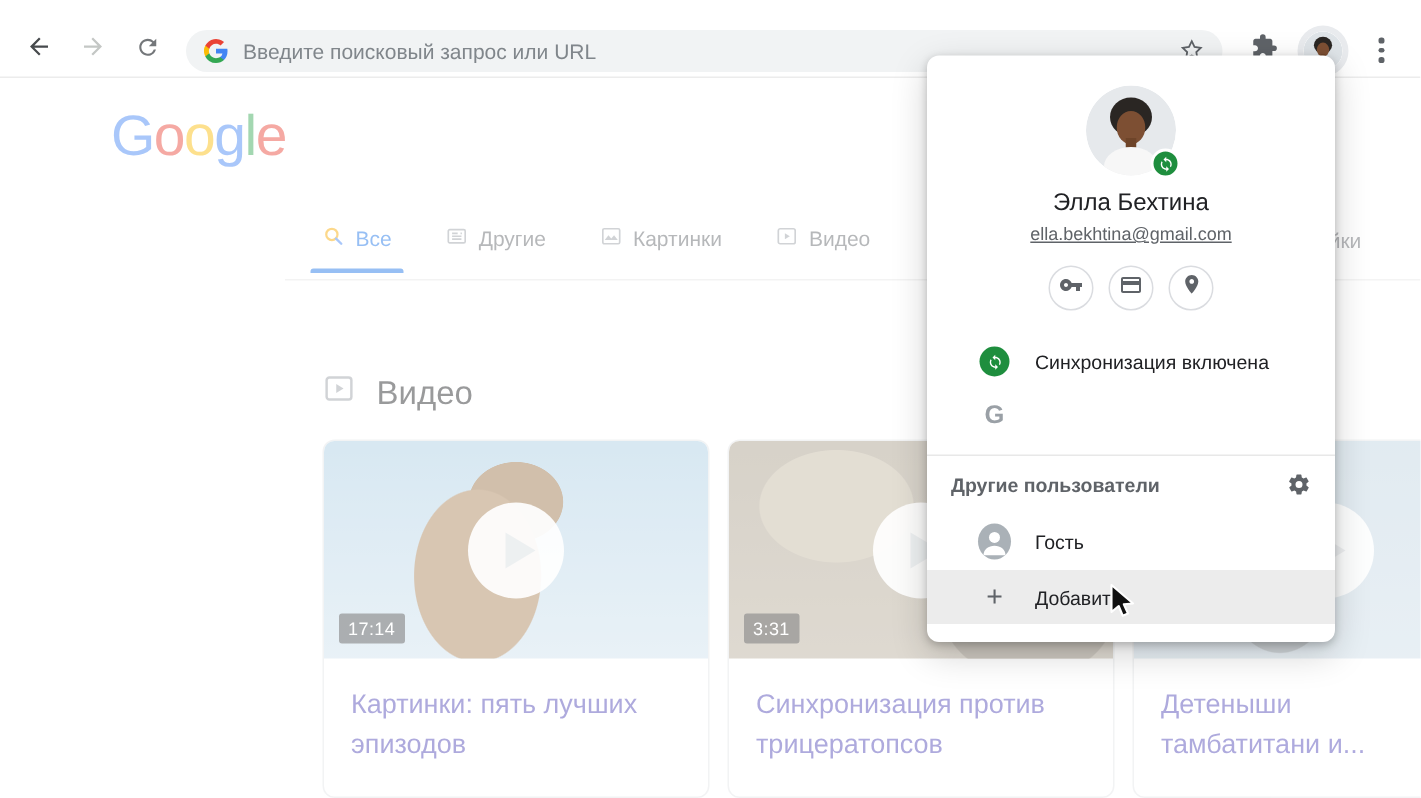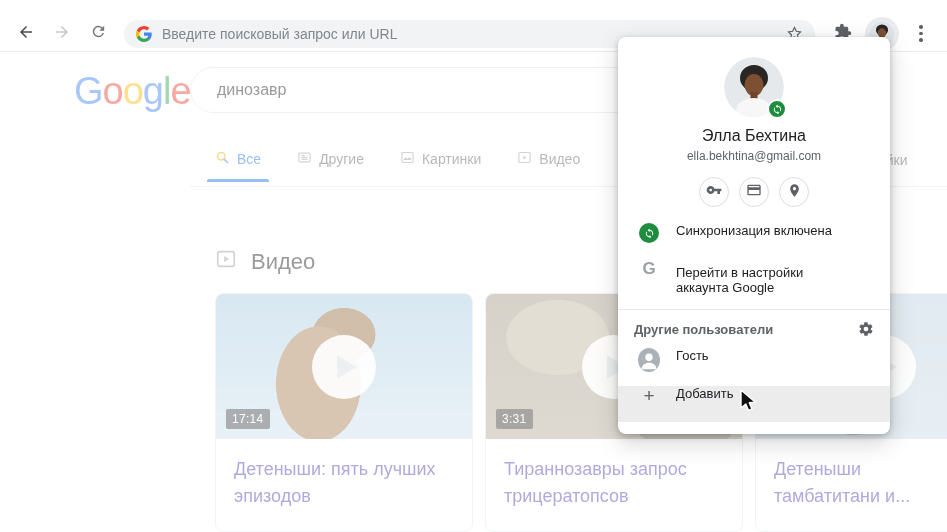--- a/index.html
+++ b/index.html
@@ -71,26 +71,26 @@
   .dropdown { position:absolute; left:618px; top:37px; width:272px; background:#fff; z-index:20;
               border-radius:8px; box-shadow:0 2px 6px rgba(0,0,0,.22), 0 8px 24px rgba(0,0,0,.18);
               padding-bottom:12px; }
   .dd-avatar { width:60px; height:60px; margin:20px auto 0; position:relative; }
   .dd-avatar .pic, .avatar-btn .pic { width:100%; height:100%; border-radius:50%; display:block; }
   .sync-badge { position:absolute; right:-3px; bottom:-2px; width:20px; height:20px;
                 background:#1e8e3e; border:2px solid #fff; border-radius:50%;
                 display:flex; align-items:center; justify-content:center; }
   .dd-name { text-align:center; margin-top:10px; font-size:16px; font-weight:500; color:#202124; }
   .dd-email { text-align:center; margin-top:4px; font-size:12px; color:#5f6368;
-              }
+              text-decoration:underline; }
   .dd-shortcuts { display:flex; justify-content:center; gap:10px; margin-top:14px; }
   .circ-btn { width:30px; height:30px; border:1px solid #dadce0; border-radius:50%;
               display:flex; align-items:center; justify-content:center; background:#fff; }
   .dd-menu { margin-top:16px; }
-  .dd-row { display:flex; padding:0 20px; min-height:36px; font-size:13px;
+  .dd-row { display:flex; align-items:center; padding:0 34px; min-height:36px; font-size:13px;
             color:#202124; }
   .dd-row .slot { width:22px; display:flex; justify-content:center; margin-right:16px; flex:none; }
   .sync-dot { width:20px; height:20px; background:#1e8e3e; border-radius:50%;
               display:flex; align-items:center; justify-content:center; }
   .g-letter { font-size:17px; font-weight:700; color:#9aa0a6; }
   .two-line { max-width:158px; line-height:15px; padding:6px 0; }
   .dd-divider { height:1px; background:#e8e8e8; margin-top:8px; }
   .dd-section { display:flex; align-items:center; justify-content:space-between;
                 padding:0 16px; height:38px; font-size:13px; color:#5f6368;font-weight:bold; }
   .guest-ic { width:24px; height:24px; border-radius:50%; background:#aab1b7; overflow:hidden;
@@ -168,23 +168,20 @@
         <i></i>
         <i></i>
         <i></i>
       </span>
   </div>
 </div>
 
 <div class="page">
   <div class="glogo"><span class="l-blue">G</span><span class="l-red">o</span><span class="l-yellow">o</span><span class="l-blue">g</span><span class="l-green">l</span><span class="l-red">e</span></div>
 
-  <div class="search-pill">
-    <span>динозавр</span>
-  </div>
 
   <div class="tabs">
     <div class="tab active">
       <span>
         <svg width="15" height="15" viewBox="0 0 24 24">
             <circle cx="10" cy="10" r="6" fill="none" stroke="#f9ab00" stroke-width="2.4"></circle>
             <path d="M14.5 14.5 L20 20" stroke="#4285F4" stroke-width="2.6" stroke-linecap="round"></path>
           </svg>
       </span>
       <span>Все</span>
@@ -232,30 +229,30 @@
   </div>
 
   <div class="cards">
     <div class="card">
       <div class="thumb t1">
         <div class="play">
             <i></i>
           </div>
         <span class="duration">17:14</span>
       </div>
-      <div class="vtitle">Детеныши: пять лучших эпизодов</div>
+      <div class="vtitle">Картинки: пять лучших эпизодов</div>
     </div>
     <div class="card">
       <div class="thumb t2">
         <div class="play">
             <i></i>
           </div>
         <span class="duration">3:31</span>
       </div>
-      <div class="vtitle">Тираннозавры запрос трицератопсов</div>
+      <div class="vtitle">Синхронизация против трицератопсов</div>
     </div>
     <div class="card">
       <div class="thumb t3">
         <div class="play">
             <i></i>
           </div>
       </div>
       <div class="vtitle">Детеныши тамбатитани и...</div>
     </div>
   </div>
@@ -311,21 +308,20 @@
               <path fill="#fff" d="M12 4V1L8 5l4 4V6c3.31 0 6 2.69 6 6 0 1.01-.25 1.97-.7 2.8l1.46 1.46C19.54 15.03 20 13.57 20 12c0-4.42-3.58-8-8-8zm0 14c-3.31 0-6-2.69-6-6 0-1.01.25-1.97.7-2.8L5.24 7.74C4.46 8.97 4 10.43 4 12c0 4.42 3.58 8 8 8v3l4-4-4-4v3z"></path>
             </svg>
         </span>
       </span>
       <span>Синхронизация включена</span>
     </div>
     <div class="dd-row">
       <span class="slot">
         <span class="g-letter">G</span>
       </span>
-      <span class="two-line">Перейти в настройки аккаунта Google</span>
     </div>
   </div>
 
   <div class="dd-divider"></div>
 
   <div class="dd-section">
     <span>Другие пользователи</span>
     <span style="display:flex">
       <svg width="16" height="16" viewBox="0 0 24 24">
           <path fill="#5f6368" d="M19.4 13c.04-.33.06-.66.06-1s-.02-.67-.06-1l2.1-1.65c.2-.15.25-.42.12-.64l-2-3.46c-.12-.22-.39-.3-.61-.22l-2.5 1a7.3 7.3 0 0 0-1.7-1l-.4-2.65A.5.5 0 0 0 13.9 2h-4a.5.5 0 0 0-.5.42l-.4 2.65c-.6.25-1.17.6-1.7 1l-2.5-1a.5.5 0 0 0-.6.22l-2 3.46c-.13.22-.08.5.12.64L4.5 11c-.04.33-.06.66-.06 1s.02.67.06 1l-2.1 1.65c-.2.15-.25.42-.12.64l2 3.46c.12.22.39.3.61.22l2.5-1c.52.4 1.1.75 1.7 1l.4 2.65c.04.24.25.42.5.42h4c.25 0 .46-.18.5-.42l.4-2.65c.6-.25 1.17-.6 1.7-1l2.5 1c.22.08.49 0 .61-.22l2-3.46a.5.5 0 0 0-.12-.64L19.4 13zm-7.4 2.5A3.5 3.5 0 1 1 15.5 12 3.5 3.5 0 0 1 12 15.5z"></path>

